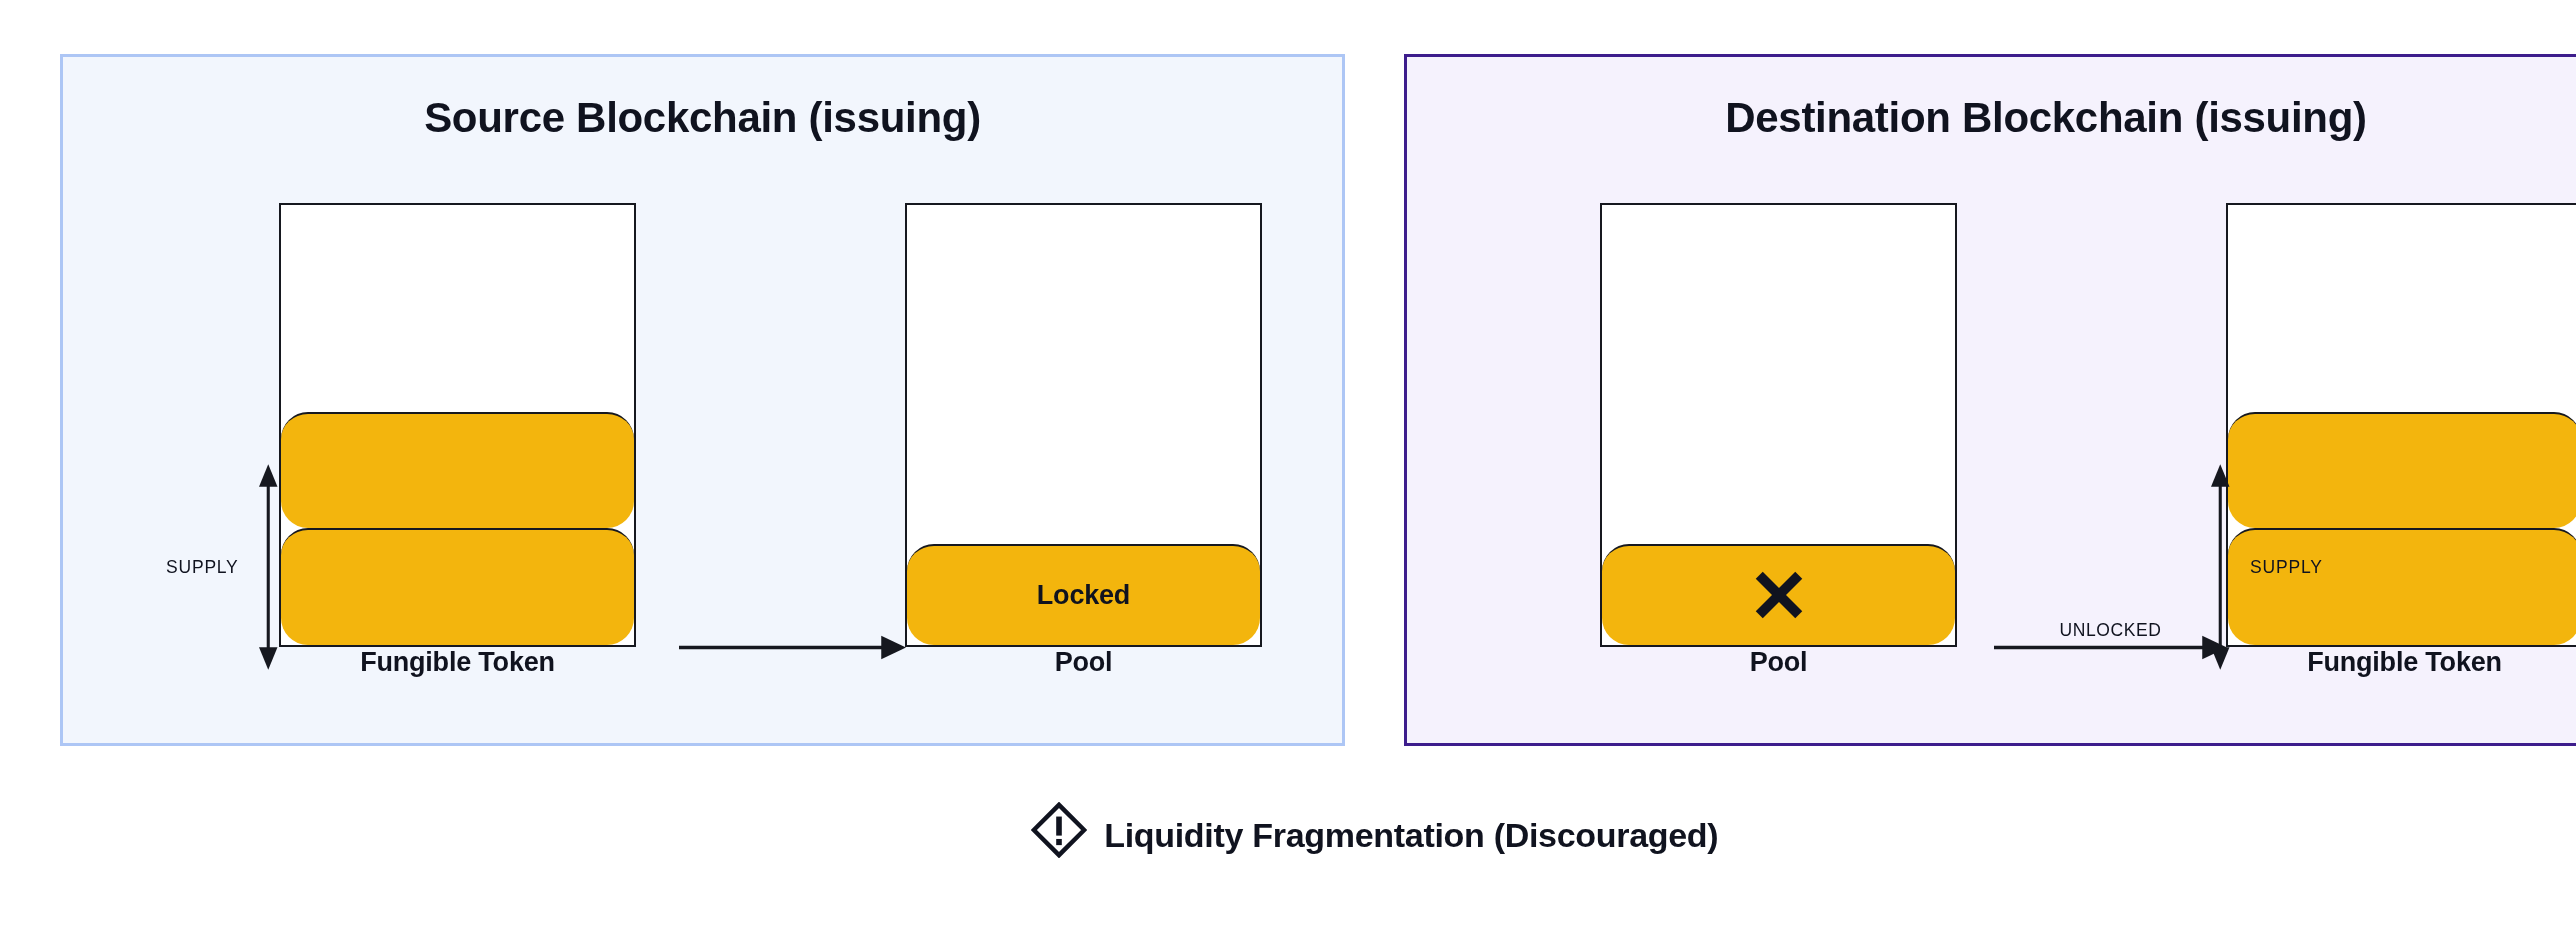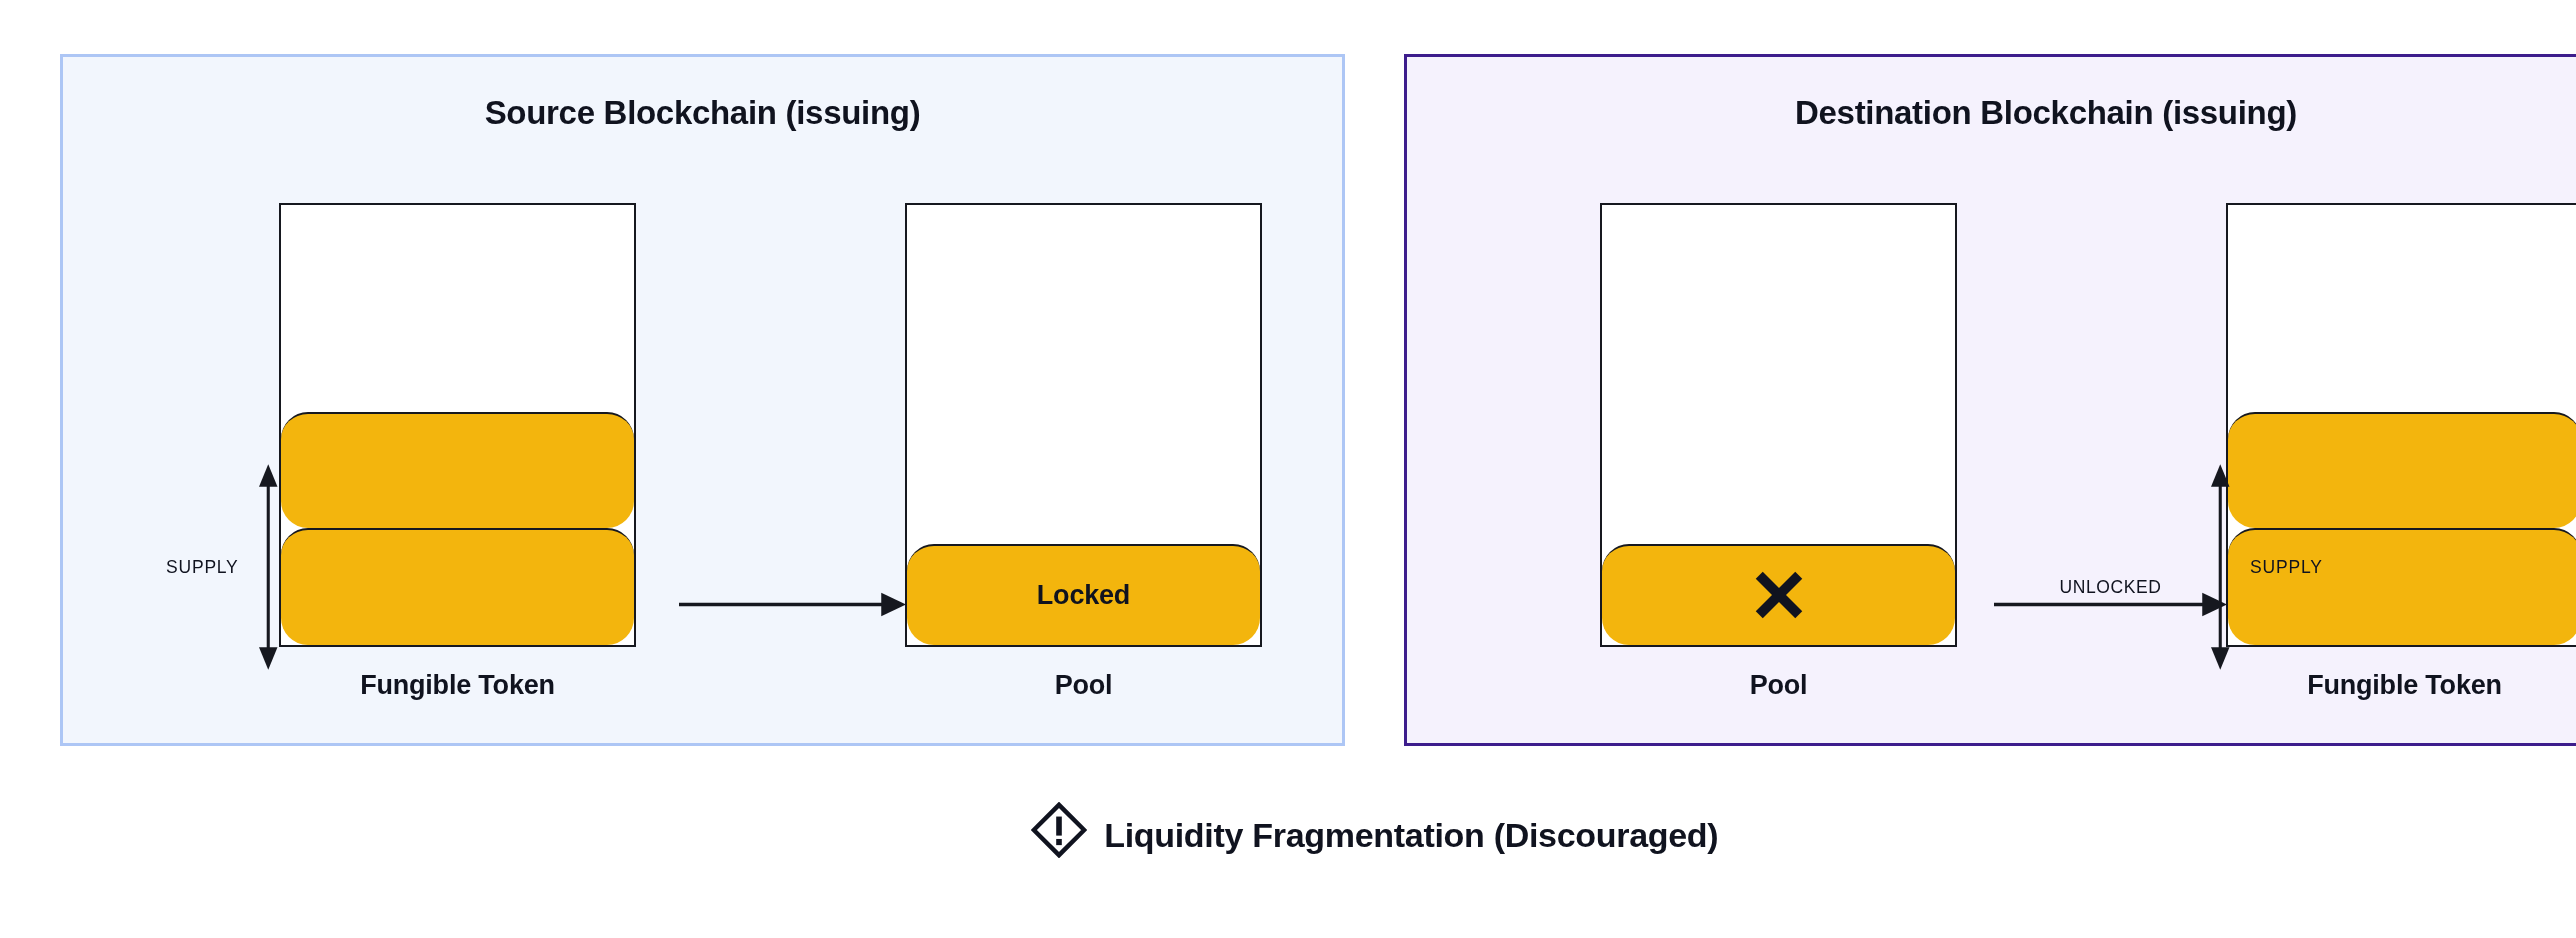--- a/index.html
+++ b/index.html
@@ -39,21 +39,21 @@
     background: #f5f2fd;
     border-color: #3d1d8c;
   }
 
   .panel-title {
     position: absolute;
     top: 37px;
     left: 0;
     width: 100%;
     text-align: center;
-    font-size: 33px;
+    font-size: 42px;
     font-weight: 700;
     letter-spacing: -0.3px;
     color: #10131f;
   }
 
   
   .bar-col {
     position: absolute;
     top: 146px;
     width: 357px;
@@ -87,21 +87,20 @@
     font-weight: 700;
     color: #10131f;
     letter-spacing: -0.2px;
   }
   .x-mark {
     display: block;
     width: 52px;
     height: 52px;
   }
   .bar-caption {
-    margin-top: 23px;
     width: 100%;
     text-align: center;
     font-size: 27px;
     font-weight: 700;
     letter-spacing: -0.2px;
     color: #10131f;
   }
 
   
   .col-src-token   { left: 216px; }
@@ -127,21 +126,21 @@
     letter-spacing: 0.8px;
     color: #10131f;
     white-space: nowrap;
   }
   .supply.left-side .supply-label  { order: -1; margin-right: 20.6px; }
   .supply.right-side .supply-label { margin-left: 20.6px; }
 
   
   .flow {
     position: absolute;
-    top: 492px;
+    top: 535px;
     height: 72px;
   }
   .flow.src-flow { left: 616px;  width: 227px; }
   .flow.dst-flow { left: 587px;  width: 233px; }
   .flow-svg { display: block; width: 100%; height: 72px; }
   .flow-label {
     position: absolute;
     bottom: 23px;
     left: 0;
     width: 100%;

